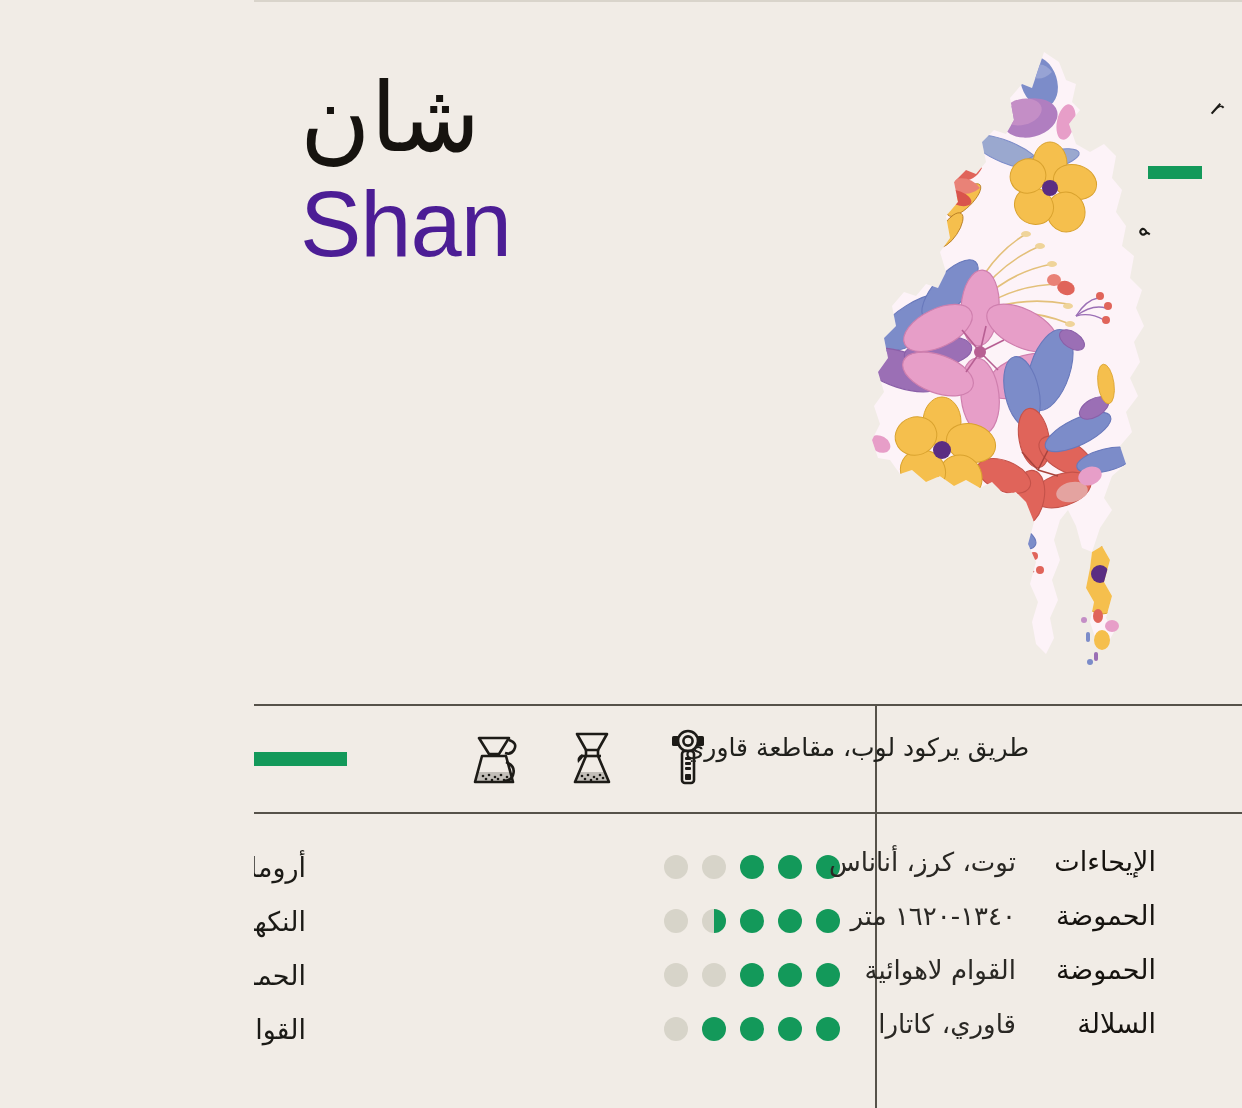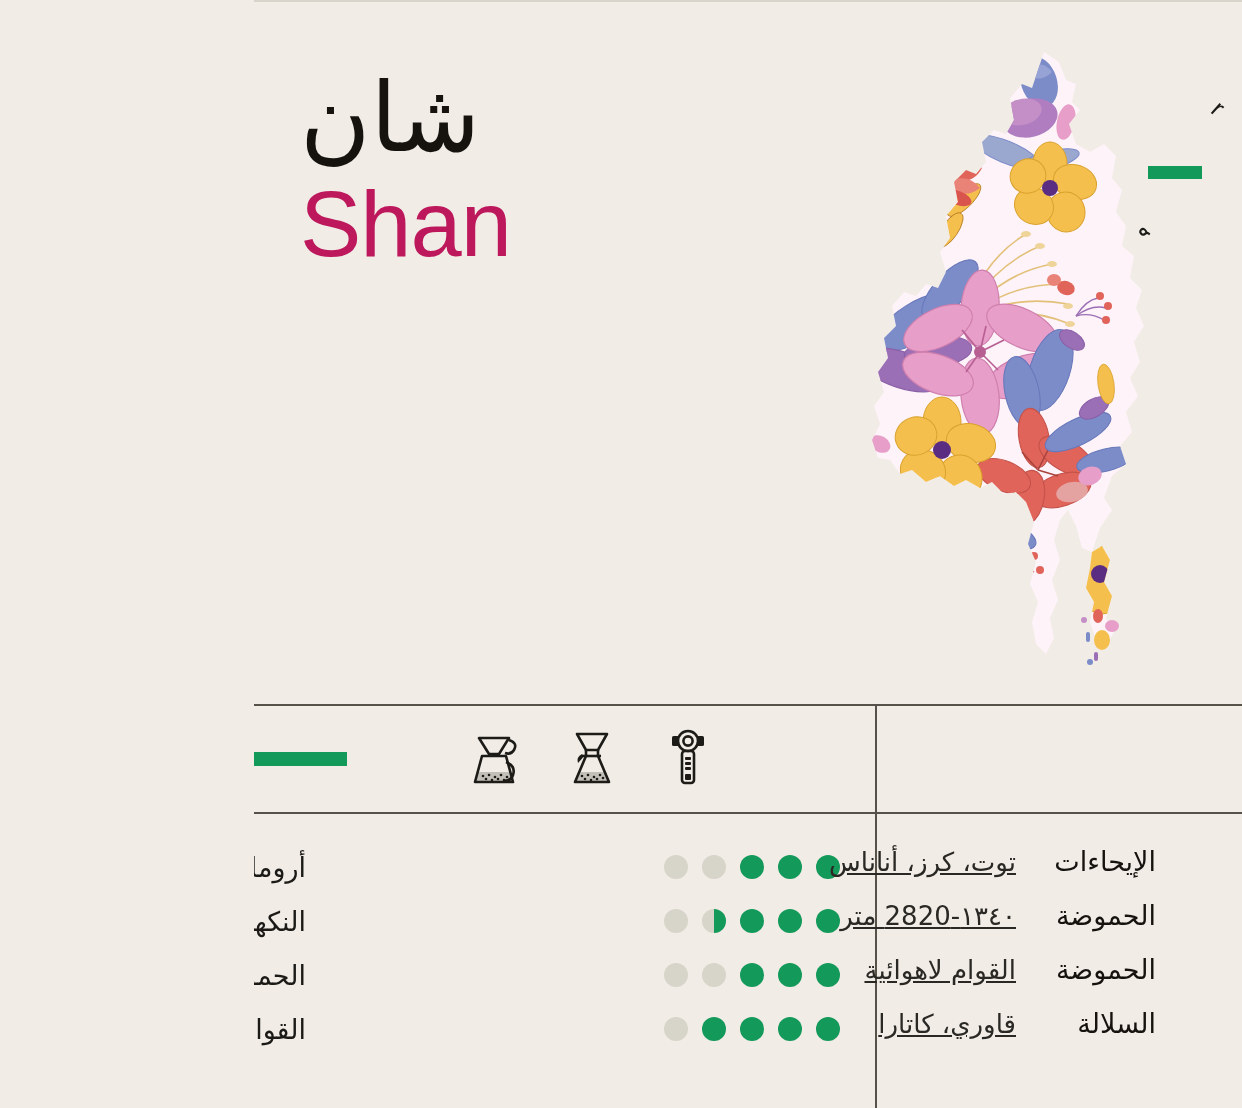--- a/index.html
+++ b/index.html
@@ -43,21 +43,21 @@
     color: #16130f;
     font-weight: 400;
     letter-spacing: 0px;
     direction: rtl;
     text-align: left;
     font-family: "DejaVu Sans", "Liberation Sans", sans-serif;
   }
   .title-en {
     font-size: 92px;
     line-height: 1.0;
-    color: #be185d;
+    color: #4c1d95;
     font-weight: 400;
     letter-spacing: -1px;
     margin-top: 12px;
     font-family: "Liberation Sans", sans-serif;
   }
 
   
   .map-wrap {
     position: absolute;
     left: 600px;
@@ -219,21 +219,20 @@
     white-space: nowrap;
     font-family: "DejaVu Sans", "Liberation Sans", sans-serif;
   }
   .spec-value {
     font-size: 26px;
     font-weight: 400;
     color: #2a2824;
     margin-right: 22px;
     white-space: nowrap;
     font-family: "DejaVu Sans", "Liberation Sans", sans-serif;
-    text-decoration: underline;
   }
 </style>
 </head>
 <body>
 
 <div id="page">
 
   <div class="top-hairline"></div>
 
   <div class="title-block">
@@ -533,20 +532,21 @@
           <rect x="24" y="31" width="6" height="3" rx="1"></rect>
           <rect x="24" y="36" width="6" height="3" rx="1"></rect>
           <rect x="24" y="41" width="6" height="3" rx="1"></rect>
           <rect x="24" y="48" width="6" height="6" rx="1"></rect>
         </g>
       </svg>
     </div>
 
   </div>
 
+  <div class="origin-line">طريق يركود لوب، مقاطعة قاوري</div>
 
   <div class="scores">
 
     <div class="score-row">
       <div class="dots">
         <span class="dot full"></span>
         <span class="dot full"></span>
         <span class="dot full"></span>
         <span class="dot"></span>
         <span class="dot"></span>
@@ -591,21 +591,21 @@
 
   <div class="specs">
 
     <div class="spec-row">
       <div class="spec-label">الإيحاءات</div>
       <div class="spec-value">توت، كرز، أناناس</div>
     </div>
 
     <div class="spec-row">
       <div class="spec-label">الحموضة</div>
-      <div class="spec-value">١٣٤٠-2820 متر</div>
+      <div class="spec-value">١٣٤٠-١٦٢٠ متر</div>
     </div>
 
     <div class="spec-row">
       <div class="spec-label">الحموضة</div>
       <div class="spec-value">القوام لاهوائية</div>
     </div>
 
     <div class="spec-row">
       <div class="spec-label">السلالة</div>
       <div class="spec-value">قاوري، كاتارا</div>

